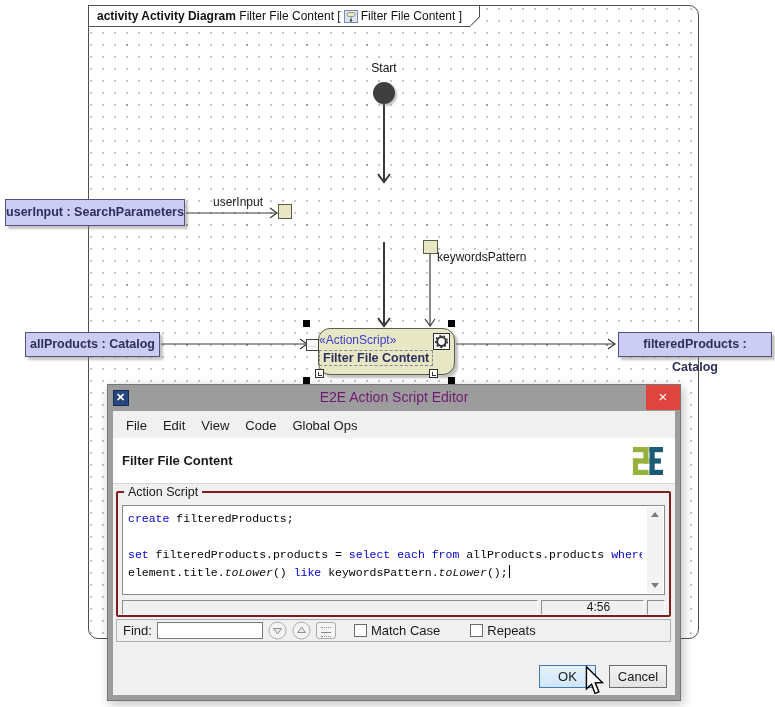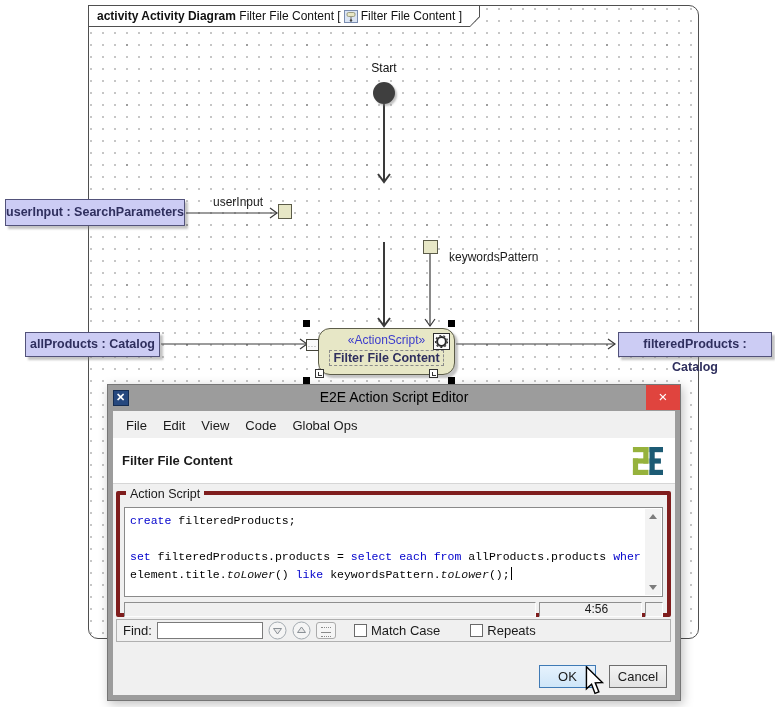--- a/index.html
+++ b/index.html
@@ -27,21 +27,21 @@
   .start-label { position:absolute; left:353px; top:61px; width:62px; text-align:center; font-size:12px; color:#111; }
   .start-node { position:absolute; left:373px; top:82px; width:22px; height:22px; border-radius:50%;
     background:#3f3f3f; box-shadow:2px 2px 2px rgba(130,130,130,.5); }
 
   .action-node { position:absolute; background:#e7e7c6; border:1.5px solid #5c5c49; border-radius:14px;
     box-shadow:3px 3px 2px rgba(125,125,125,.45); }
   .action-create { left:287px; top:184px; width:195px; height:57px; text-align:center; padding-top:7px; }
   .action-create .line { font-weight:bold; font-size:12.5px; color:#2f2f5e; line-height:16px; }
   .rake-icon { position:absolute; right:13px; bottom:3px; }
 
-  .action-filter { left:318px; top:328px; width:137px; height:47px; text-align:center; padding-top:4px; border-radius:12px; }
+  .action-filter { left:318px; top:328px; width:137px; height:47px; text-align:left; padding-top:4px; border-radius:12px; }
   .stereotype { font-size:12px; color:#3c3ccc; line-height:15px; }
   .action-name-box { display:inline-block; border:1px dashed #8a8a8a; padding:0 3px; margin-top:1px;
     font-weight:bold; font-size:12.5px; color:#2f2f5e; background:transparent; }
   .gear-box { position:absolute; right:4px; top:4px; width:17px; height:17px; background:#fdfdfd; border:1px solid #2e2e2e; }
 
   .pin { position:absolute; background:#e7e7c6; border:1px solid #5c5c49; }
   .pin-dots { position:absolute; background:#fafafa; border:1px solid #44443a; font-size:7px; color:#555;
     text-align:center; line-height:10px; letter-spacing:1px; }
 
   .object-node { position:absolute; background:#ccccf4; border:1px solid #52527a;
@@ -51,34 +51,34 @@
   .handle { position:absolute; width:7px; height:7px; background:#000; }
   .corner-glyph { position:absolute; width:9px; height:9px; background:#fdfdfd; border:1px solid #333; }
   .corner-glyph::after { content:""; position:absolute; left:2px; top:2px; width:3px; height:3px; border-left:1px solid #333; border-bottom:1px solid #333; }
 
   
   .dialog { position:absolute; left:107px; top:384px; width:574px; height:317px;
     background:#9c9c9c; border:1px solid #767676; box-shadow:2px 3px 10px rgba(0,0,0,.25); }
   .titlebar { position:absolute; left:0; top:0; right:0; height:26px; background:#9c9c9c; }
   .titlebar-icon { position:absolute; left:5px; top:5px; width:16px; height:16px; background:#26487e; border:1px solid #142c52; }
   .titlebar-icon::after { content:"✕"; position:absolute; left:2px; top:0px; color:#fff; font-size:11px; font-weight:bold; }
-  .title-text { position:absolute; left:0; right:0; top:4px; text-align:center; font-size:14px; color:#000000; }
+  .title-text { position:absolute; left:0; right:0; top:4px; text-align:center; font-size:14px; color:#701a75; }
   .close-btn { position:absolute; right:0px; top:0px; width:34px; height:25px; background:#e0443e;
     color:#fff; text-align:center; font-size:15px; line-height:24px; cursor:default; }
 
   .client { position:absolute; left:5px; top:26px; right:5px; bottom:5px; background:#f0f0f0; }
 
   .menu-bar { position:absolute; left:0; top:0; right:0; height:27px; padding:5px 10px 0 5px; background:#f0f0f0; }
   .menu-item { display:inline-block; padding:1px 8px; font-size:13px; color:#1a1a1a; }
 
   .header-strip { position:absolute; left:0; top:27px; right:0; height:46px; background:#ffffff; border-bottom:1px solid #d6d6d6; }
   .header-title { position:absolute; left:9px; top:15px; font-size:13px; font-weight:bold; color:#1a1a1a; }
   .logo { position:absolute; right:9px; top:9px; }
 
-  .group-box { position:absolute; left:3px; top:80px; right:4px; height:126px; border:4px solid #7f1d1d; border-radius:2px; }
+  .group-box { position:absolute; left:3px; top:80px; right:4px; height:126px; border:2px solid #7f1d1d; border-radius:2px; }
   .group-label { position:absolute; left:6px; top:-8px; background:#f0f0f0; padding:0 4px; font-size:12.5px; color:#1a1a1a; }
 
   .code-area { position:absolute; left:4px; top:12px; right:4px; height:90px; background:#fff; border:1px solid #8a8a8a; }
   .code-lines { position:absolute; left:5px; top:4px; right:22px; bottom:2px;
     font-family:"Liberation Mono", monospace; font-size:11.5px; line-height:18px; color:#000; overflow:hidden; }
   .code-line span { white-space:pre; }
   .code-line .kw { color:#0000cc; }
   .code-line .it { font-style:italic; color:#111; }
   .caret { display:inline-block; width:1px; height:13px; background:#000; vertical-align:-2px; margin-left:1px; }
   .v-scrollbar { position:absolute; right:1px; top:1px; bottom:1px; width:16px; background:#f3f3f3; }
@@ -155,21 +155,21 @@
           <line x1="7" y1="7" x2="7" y2="10" stroke="#666"></line>
           <circle cx="7" cy="10.5" r="1.2" fill="#444"></circle>
         </svg></span><span>Filter File Content ]</span>
   </div>
 
   <div class="start-label">Start</div>
   <div class="start-node"></div>
 
   <div class="pin" style="left:278px; top:204px; width:14px; height:15px;"></div>
   <div class="pin" style="left:423px; top:240px; width:15px; height:14px;"></div>
-  <div class="edge-label" style="left:437px; top:250px;margin-left:12px;">keywordsPattern</div>
+  <div class="edge-label" style="left:437px; top:250px;">keywordsPattern</div>
   <div class="edge-label" style="left:198px; top:195px; width:80px; text-align:center;">userInput</div>
 
   <div class="action-node action-filter">
     <div class="stereotype">«ActionScript»</div>
     <div><span class="action-name-box">Filter File Content</span></div>
     <div class="gear-box">
       <svg width="15" height="15" viewBox="0 0 15 15">
           <circle cx="7.5" cy="7.5" r="4.4" fill="none" stroke="#2a2a2a" stroke-width="2"></circle>
           <circle cx="7.5" cy="7.5" r="6" fill="none" stroke="#2a2a2a" stroke-width="1.2" stroke-dasharray="2 2.2"></circle>
         </svg>

